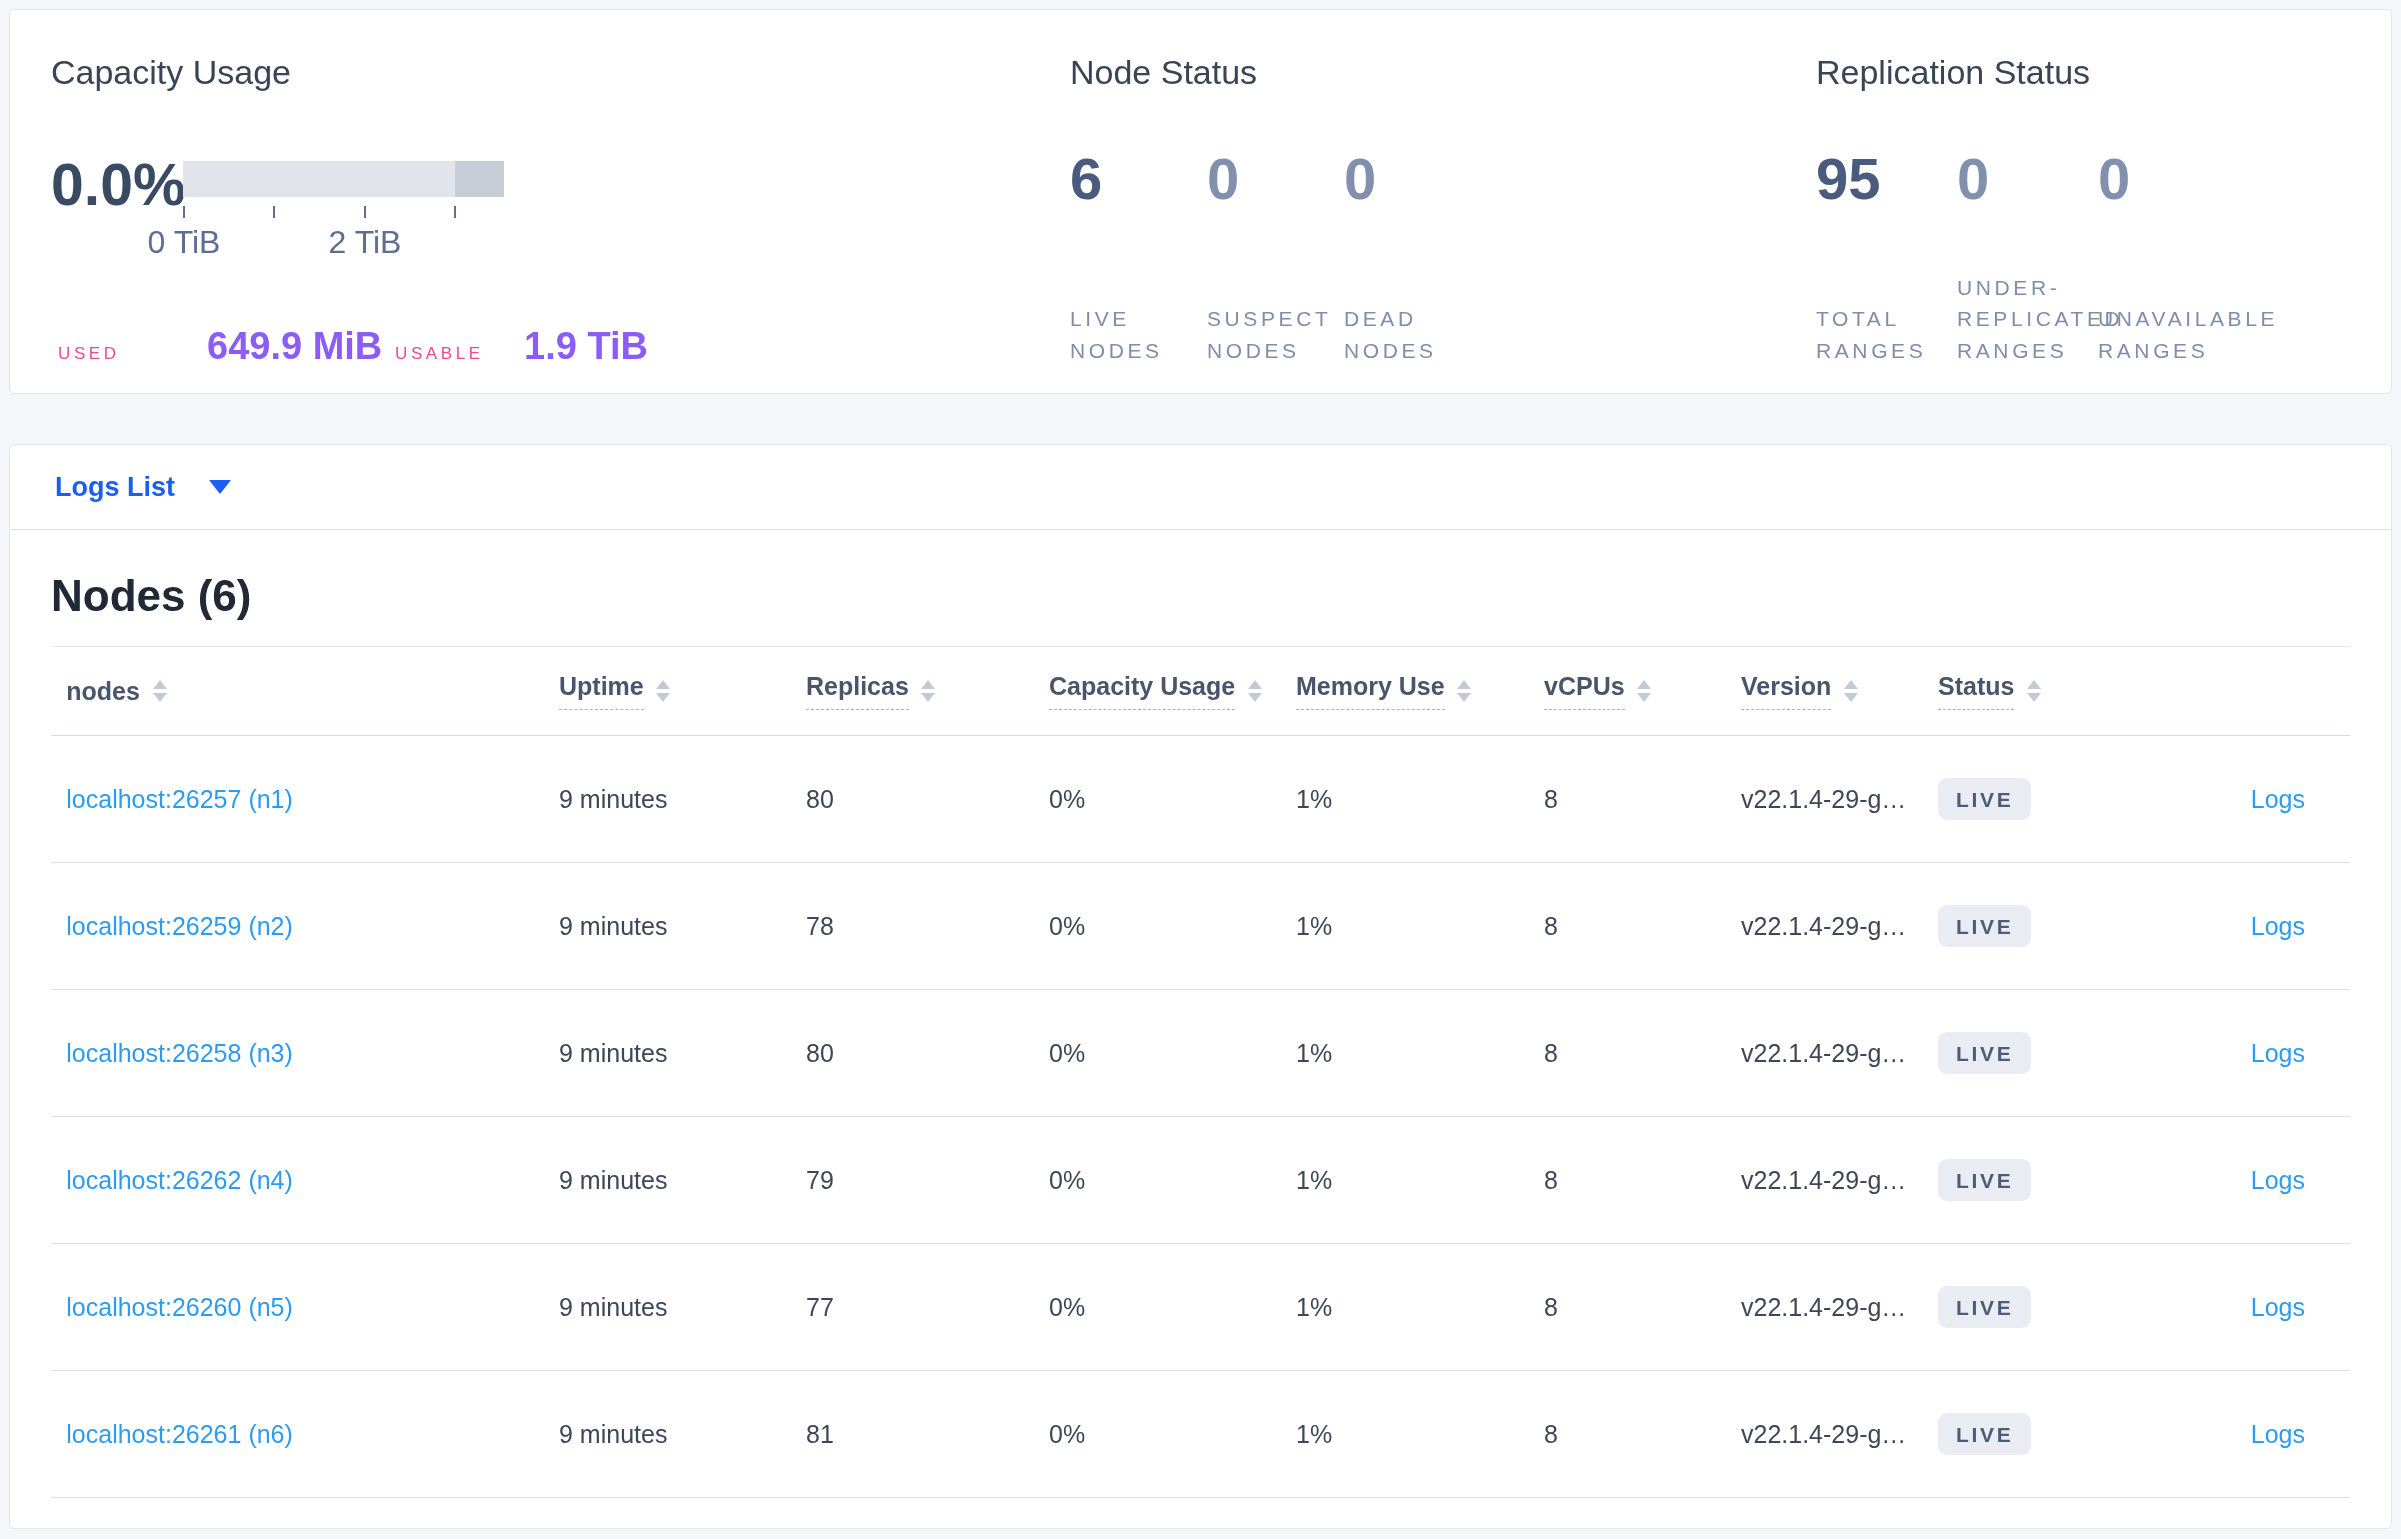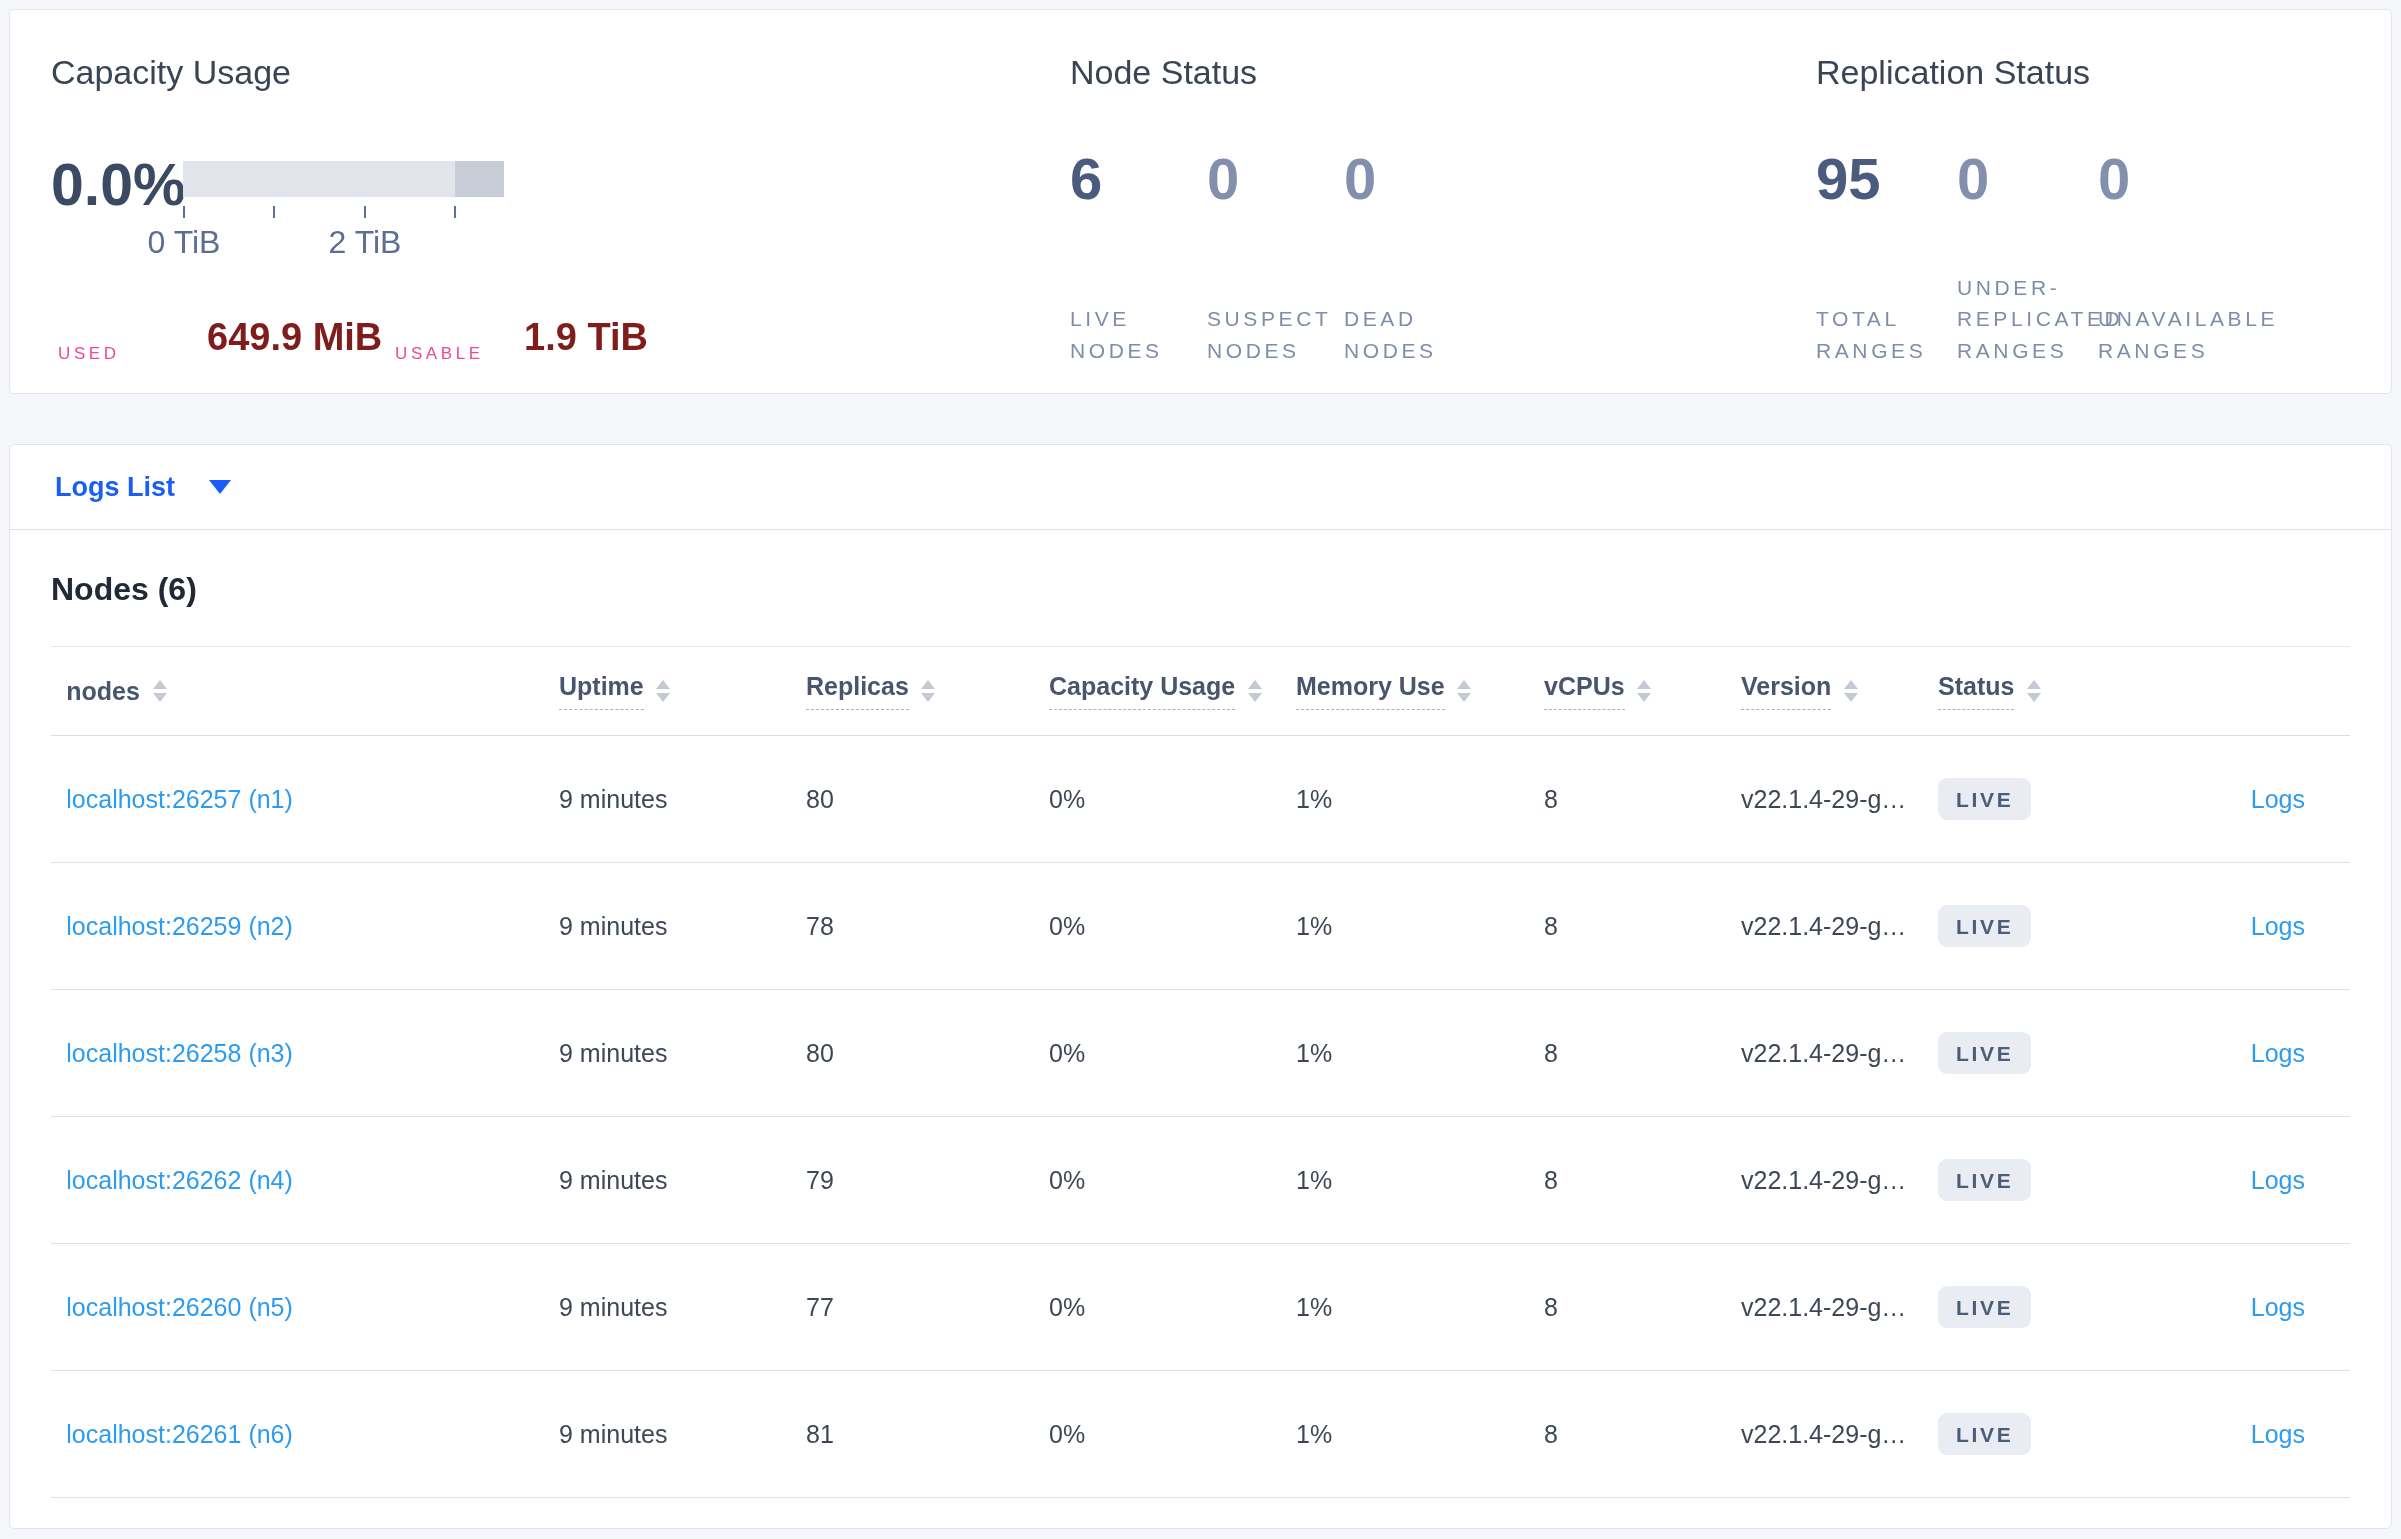--- a/index.html
+++ b/index.html
@@ -34,21 +34,21 @@
     line-height:1.5;white-space:nowrap;
   }
   
   #cap-title{left:41px;}
   #cap-percent{position:absolute;left:41px;top:146px;font-size:59px;font-weight:700;color:#3b4a63;line-height:1;}
   #cap-bar{position:absolute;left:173px;top:151px;width:321px;height:36px;background:#e2e4eb;}
   #cap-bar-dark{position:absolute;right:0;top:0;width:49px;height:36px;background:#c9cdd8;}
   .tick{position:absolute;top:196px;width:1.8px;height:11.7px;background:#5f7096;}
   .tick-label{position:absolute;top:214px;font-size:32px;color:#5d6e92;transform:translateX(-50%);white-space:nowrap;}
   .cap-foot-label{position:absolute;top:334px;font-size:17px;letter-spacing:3.6px;color:#ec4899;}
-  .cap-foot-value{position:absolute;top:306px;font-size:38px;font-weight:700;color:#7f1d1d;white-space:nowrap;}
+  .cap-foot-value{position:absolute;top:315px;font-size:38px;font-weight:700;color:#8b5cf6;white-space:nowrap;}
   
   .metric-vals{position:absolute;top:140px;display:flex;}
   .metric-labels{position:absolute;bottom:27px;display:flex;align-items:flex-end;}
   .mcol-n{width:137px;flex:none;}
   .mcol-r{width:141px;flex:none;}
   
   #list-card{left:9px;top:444px;width:2383px;height:1085px;}
   #nodelist-bar{
     position:absolute;left:0;top:0;width:100%;height:85px;
     border-bottom:0.9px solid #dfe2e9;
@@ -56,21 +56,21 @@
     box-sizing:border-box;
     cursor:pointer;
   }
   #nodelist-label{margin-left:45px;font-size:27px;font-weight:600;color:#1a5ef5;}
   #nodelist-caret{
     margin-left:34px;width:0;height:0;
     border-left:11.7px solid transparent;border-right:11.7px solid transparent;
     border-top:14.4px solid #1a5ef5;
   }
   #table-area{position:absolute;left:41px;top:85px;right:41px;}
-  #table-title{margin-top:41px;height:43px;font-size:32px;font-weight:600;color:#212936;}
+  #table-title{margin-top:41px;height:43px;font-size:44px;font-weight:600;color:#212936;}
   .divider{border:none;border-top:1.8px solid #e4e7ed;margin:32px 0 0 0;}
   .trow{
     display:grid;
     grid-template-columns:508px 247px 243px 247px 248px 197px 197px 207px 1fr;
     align-items:center;
   }
   #header-row{height:88px;border-bottom:1.8px solid #d8dce3;}
   .th{font-size:25px;font-weight:600;color:#49556c;display:flex;align-items:center;}
   .th .lbl{white-space:nowrap;}
   .th .lbl.dashed{border-bottom:1.8px dashed #a6b3c9;padding-bottom:7.2px;}

